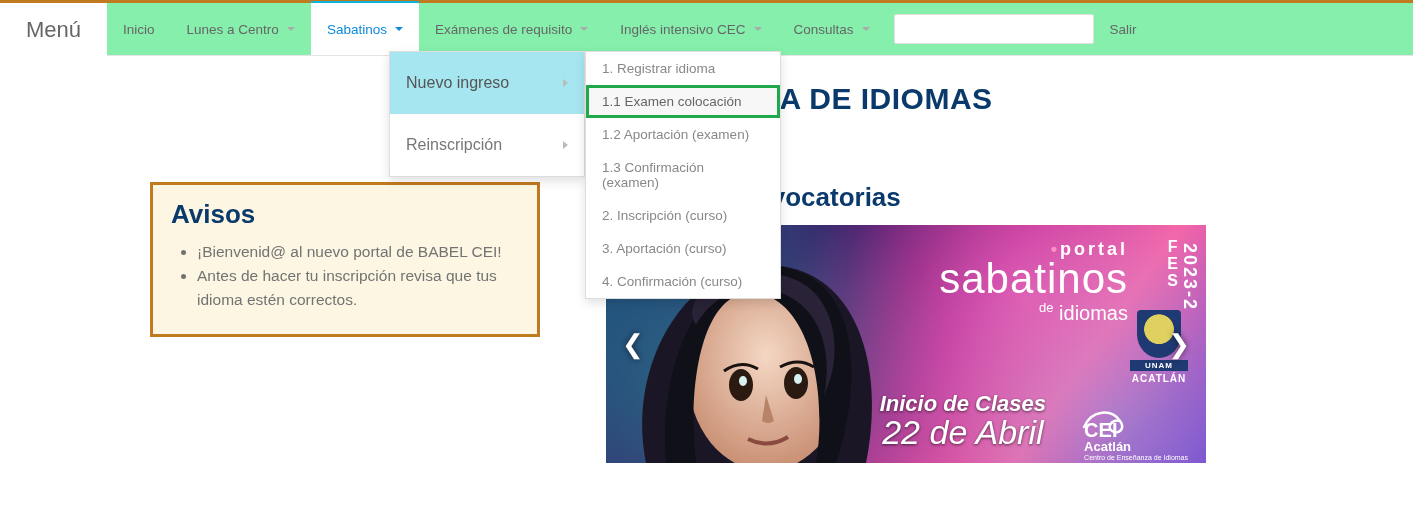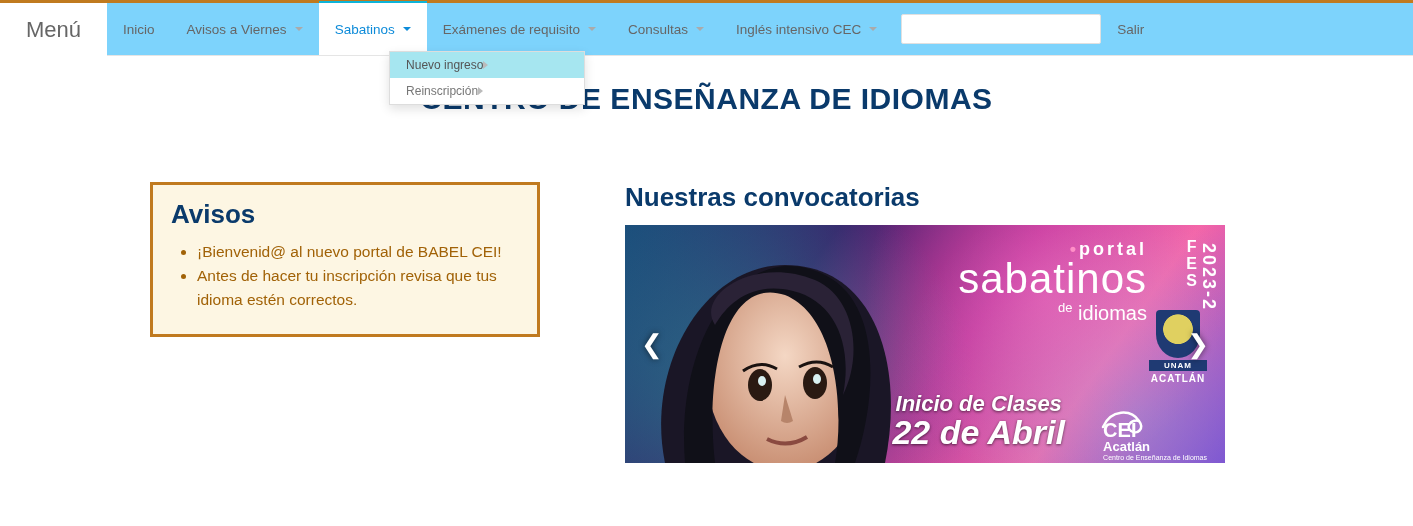--- a/index.html
+++ b/index.html
@@ -19,21 +19,21 @@
   .brand {
     padding: 0 26px;
     font-size: 22px;
     color: #666;
     font-family: "Century Gothic", Arial, sans-serif;
     display: flex;
     align-items: center;
   }
   .nav {
     display: flex;
-    background: #7dd3fc;
+    background: #86efac;
     border-bottom: 1px solid #e5e5e5;
     flex: 1;
     position: relative;
   }
   .nav-item {
     padding: 0 16px;
     display: flex;
     align-items: center;
     font-size: 13.5px;
     color: #666;
@@ -67,25 +67,25 @@
     position: absolute;
     top: 48px;
     left: 282px;
     width: 196px;
     background: #fff;
     border: 1px solid #ddd;
     box-shadow: 0 4px 10px rgba(0,0,0,0.12);
     z-index: 10;
   }
   .dropdown .d-item {
-    padding: 6px 16px;
-    font-size: 12px;
+    padding: 22px 16px;
+    font-size: 16px;
     color: #777;
     display: flex;
-    justify-content: flex-start;
+    justify-content: space-between;
     align-items: center;
     cursor: pointer;
   }
   .dropdown .d-item.hover {
     background: #a6e6f0;
     color: #555;
   }
   .sub-caret {
     width:0;height:0;
     border-top:4px solid transparent;
@@ -123,41 +123,41 @@
     font-size: 30px;
     font-weight: 700;
     color: #0a3a6b;
     letter-spacing: .5px;
     font-family: "Century Gothic", Arial, sans-serif;
   }
   .content-row {
     display: flex;
     margin-top: 66px;
     padding: 0 0 0 150px;
-    gap: 85px;
+    gap: 66px;
     align-items: flex-start;
   }
   .avisos-box {
     width: 390px;
     border: 3px solid #c07a1f;
     background: #fdf6e3;
     padding: 14px 18px 22px;
   }
   .avisos-title {
     font-size: 26px;
     color: #0a3a6b;
     font-family: "Century Gothic", Arial, sans-serif;
     font-weight: 700;
     margin-bottom: 10px;
   }
   .avisos-box ul { list-style: disc; padding-left: 26px; }
   .avisos-box li {
     font-size: 15.5px;
     line-height: 1.55;
-    color: #a16207;
+    color: #737373;
     font-family: "Century Gothic", Arial, sans-serif;
   }
   .carousel-col { flex: 0 0 640px; }
   .conv-title {
     font-size: 26px;
     color: #0a3a6b;
     font-family: "Century Gothic", Arial, sans-serif;
     font-weight: 700;
     margin-bottom: 12px;
   }
@@ -203,21 +203,21 @@
   .inicio-block {
     position:absolute;
     right: 160px;
     bottom: 14px;
     color:#fff;
     text-align:center;
     font-style: italic;
     font-family: "Arial Narrow", Arial, sans-serif;
   }
   .inicio-block .t1 { font-size:22px; font-weight:600; line-height:1; text-shadow:0 1px 3px rgba(0,0,0,.6);margin-top:12px; }
-  .inicio-block .t2 { font-size:34px; font-weight:700; line-height:1; text-shadow:0 1px 3px rgba(0,0,0,.6); }
+  .inicio-block .t2 { font-size:34px; font-weight:400; line-height:1; text-shadow:0 1px 3px rgba(0,0,0,.6); }
   .cei-logo {
     position:absolute; right:18px; bottom:2px;
     color:#fff; text-align:left;
     font-family: Arial, sans-serif;
   }
   .cei-logo .big { font-size:20px; font-weight:900; line-height:.9; }
   .cei-logo .mid { font-size:13px; font-weight:600; }
   .cei-logo .small { font-size:7px; }
   .swirl {
     position:absolute; right:78px; bottom:28px;
@@ -252,55 +252,64 @@
 </head>
 <body>
 
 <div class="topbar">
   <div class="brand">Menú</div>
   <div class="nav">
     <div class="nav-item">
       <span>Inicio</span>
     </div>
     <div class="nav-item">
-      <span>Avisos a Viernes</span>
+      <span>Lunes a Centro</span>
       <span class="caret"></span>
     </div>
     <div class="nav-item active">
       <span>Sabatinos</span>
       <span class="caret"></span>
     </div>
     <div class="nav-item">
       <span>Exámenes de requisito</span>
       <span class="caret"></span>
     </div>
     <div class="nav-item">
+      <span>Inglés intensivo CEC</span>
+      <span class="caret"></span>
+    </div>
+    <div class="nav-item">
       <span>Consultas</span>
-      <span class="caret"></span>
-    </div>
-    <div class="nav-item">
-      <span>Inglés intensivo CEC</span>
       <span class="caret"></span>
     </div>
     <input class="search-box" type="text" style="">
     <div class="nav-item">
       <span>Salir</span>
     </div>
 
     <div class="dropdown">
       <div class="d-item hover">
         <span>Nuevo ingreso</span>
         <span class="sub-caret"></span>
       </div>
       <div class="d-item">
         <span>Reinscripción</span>
         <span class="sub-caret"></span>
       </div>
     </div>
 
+    <div class="submenu">
+      <div class="s-item">1. Registrar idioma</div>
+      <div class="s-item highlight">1.1 Examen colocación</div>
+      <div class="s-item">1.2 Aportación (examen)</div>
+      <div class="s-item">1.3 Confirmación (examen)</div>
+      <div class="s-item">2. Inscripción (curso)</div>
+      <div class="s-item">3. Aportación (curso)</div>
+      <div class="s-item">4. Confirmación (curso)</div>
+    </div>
   </div>
 </div>
 
 <div class="main">
   <h1 class="page-title">CENTRO DE ENSEÑANZA DE IDIOMAS</h1>
 
   <div class="content-row">
     <div class="avisos-box">
       <div class="avisos-title">Avisos</div>
       <ul>

